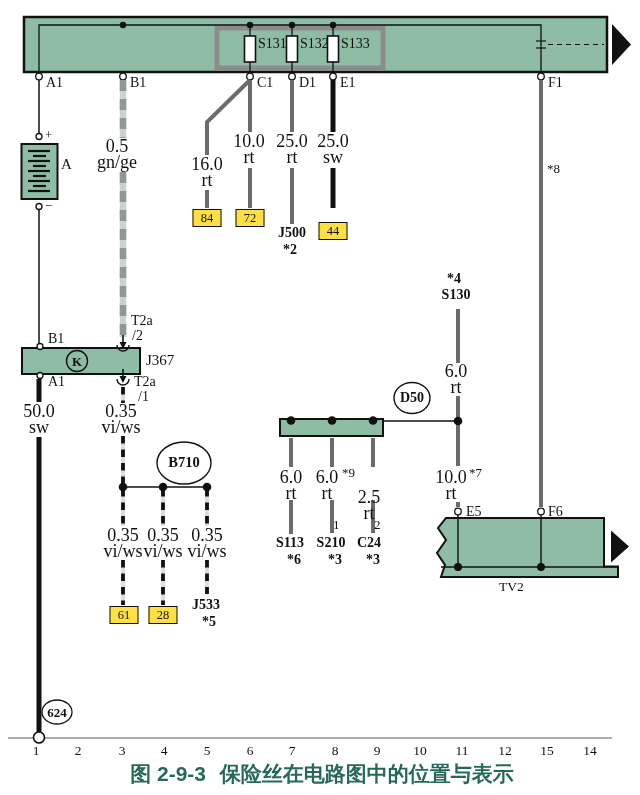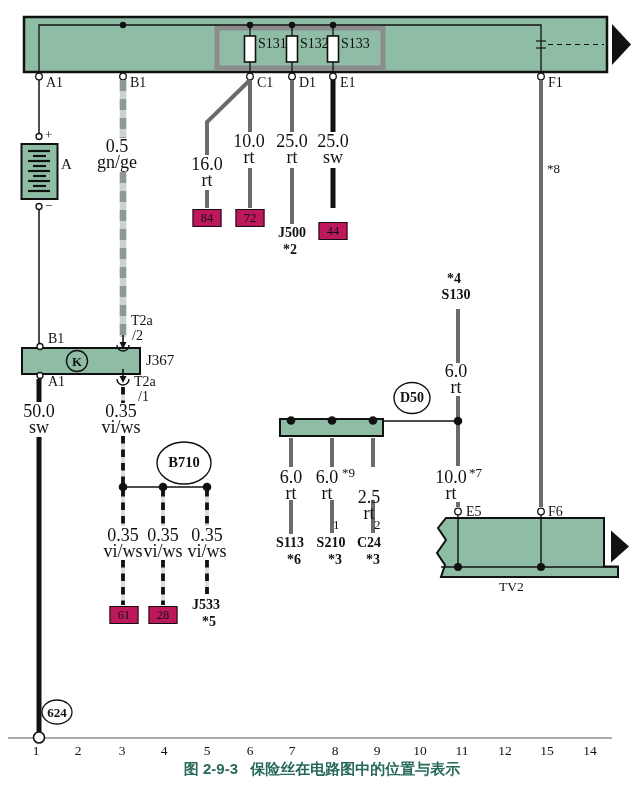--- a/index.html
+++ b/index.html
@@ -5,26 +5,26 @@
   html,body{margin:0;padding:0;background:#fff;}
   #stage{position:relative;width:640px;height:795px;background:#fff;overflow:hidden;
          font-family:"Liberation Serif",serif;color:#111;}
   #svgLayer{position:absolute;left:0;top:0;}
   .green-fill{fill:var(--component-green,#8fbca4);}
   .t{position:absolute;white-space:nowrap;font-size:14px;line-height:15px;}
   .tc{transform:translateX(-50%);text-align:center;font-weight:bold;}
   .wl{position:absolute;transform:translateX(-50%);text-align:center;
       font-size:18px;line-height:15.5px;white-space:nowrap;}
   .small{font-size:13px;}
-  .box{position:absolute;width:27px;height:16px;border:1.3px solid #111;background:#be185d;
+  .box{position:absolute;width:27px;height:16px;border:1.3px solid #111;background:#fde047;
        font-size:12.5px;display:flex;align-items:center;justify-content:center;
        transform:translateX(-50%);}
   .gridnum{position:absolute;transform:translateX(-50%);font-size:13.5px;}
   #caption{position:absolute;left:322px;top:760px;transform:translateX(-50%);
-           font-family:"Liberation Sans",sans-serif;font-weight:bold;font-size:15px;
+           font-family:"Liberation Sans",sans-serif;font-weight:bold;font-size:21px;
            color:var(--caption-green,#26695a);white-space:nowrap;}
   #caption span{margin:0 4px;}
   #watermark{position:absolute;left:281px;top:553px;
              font-family:"Liberation Sans",sans-serif;font-weight:bold;font-size:27px;
              color:var(--watermark-blue,#4678d0);opacity:.88;white-space:nowrap;letter-spacing:0px;}
 </style>
 </head>
 <body>
 
 <div id="stage">

